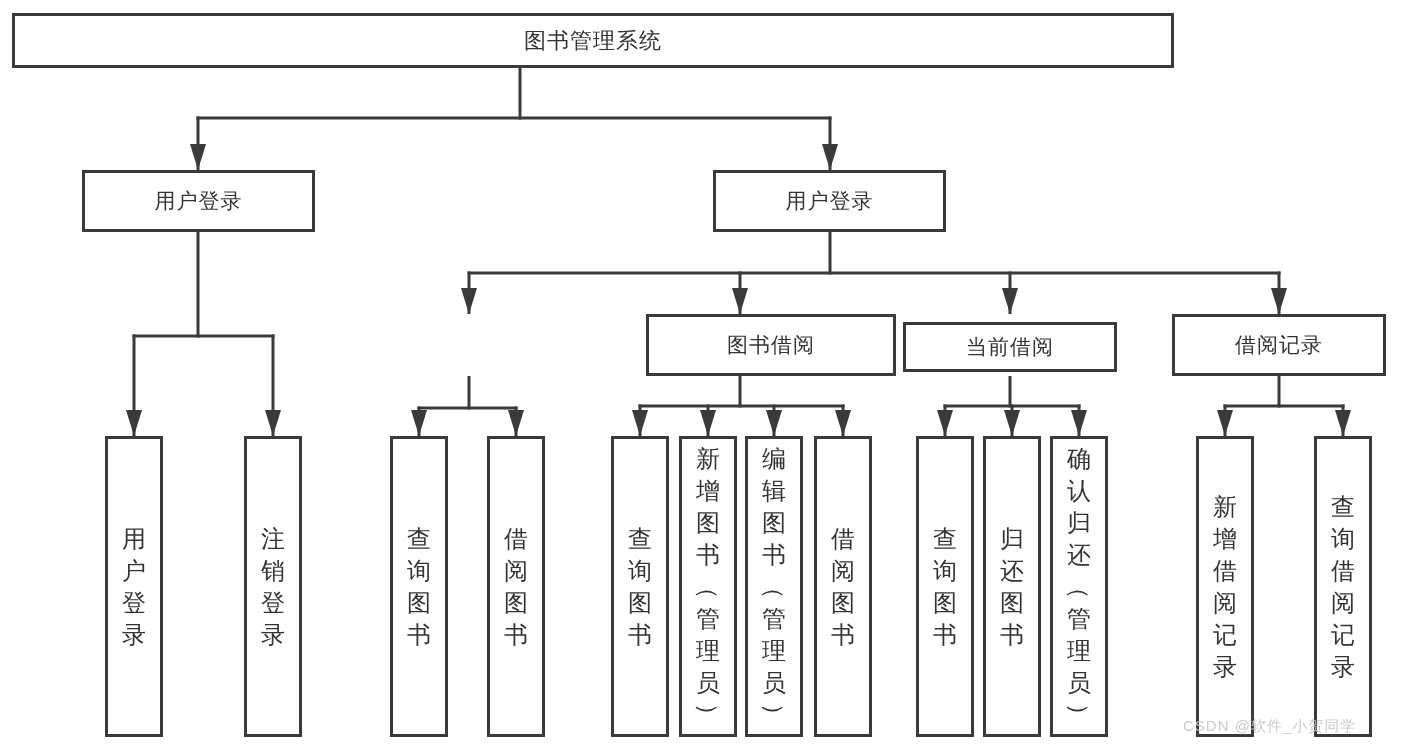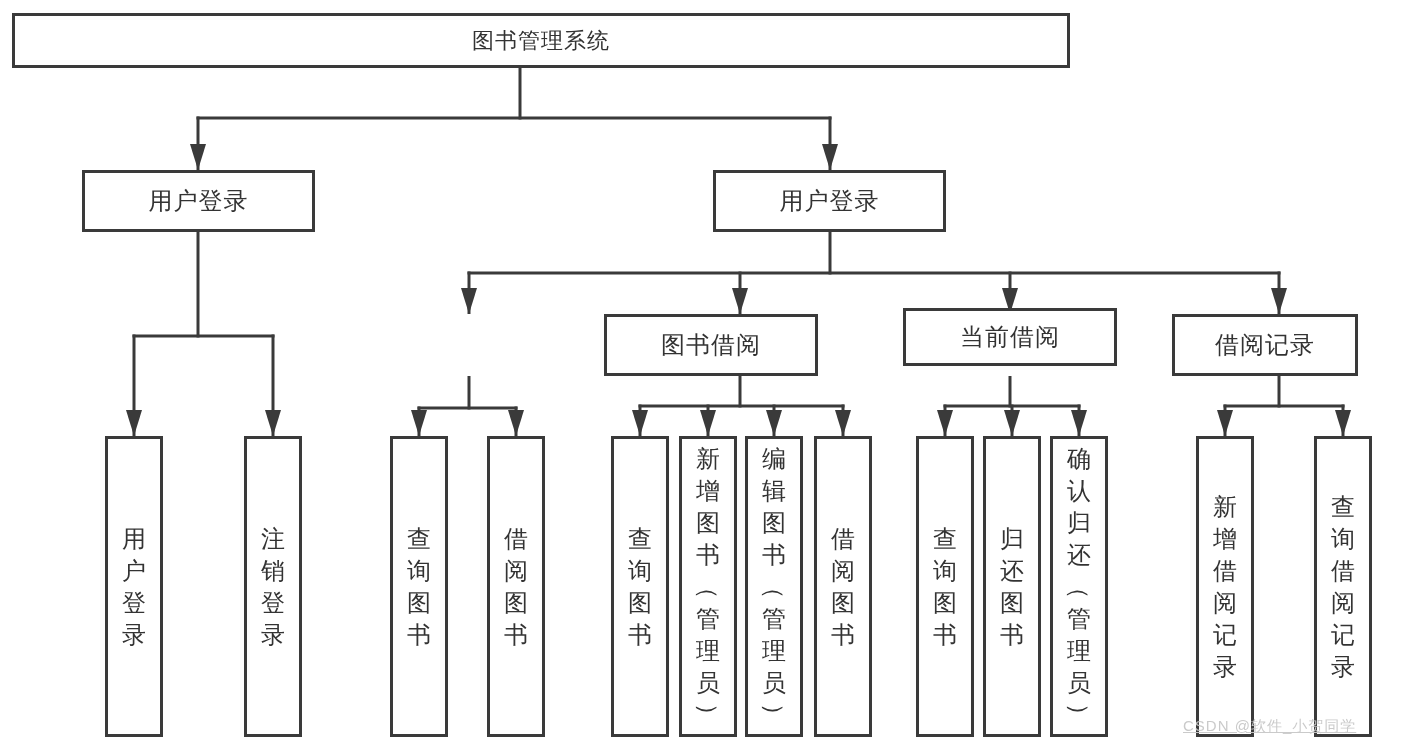--- a/index.html
+++ b/index.html
@@ -12,33 +12,32 @@
     overflow:hidden;
   }
   svg.connectors{position:absolute;left:0;top:0;width:1405px;height:747px;z-index:0;pointer-events:none;}
   svg.connectors line{stroke:var(--line);stroke-width:3;}
   svg.connectors marker path{fill:var(--line);}
   .node{
     position:absolute; box-sizing:border-box; background:var(--bg);
     border:3px solid var(--line); z-index:1;
     display:flex; align-items:center; justify-content:center;
   }
-  .node .lbl{font-size:24px; letter-spacing:1px; color:var(--text); white-space:nowrap;}
+  .node .lbl{font-size:21px; letter-spacing:1px; color:var(--text); white-space:nowrap;}
   .node.root .lbl{font-size:22px;}
   .leaf{position:absolute; box-sizing:border-box; background:var(--bg);
     border:3px solid var(--line); z-index:1; width:58px; height:301px; top:436px;
     display:flex; align-items:center; justify-content:center;}
   .vtext{display:block; text-align:center; font-size:24px; color:var(--text);}
   .vtext .vch{display:block; line-height:32px; height:32px; width:100%; text-align:center;}
   .vtext .vch.rot{transform:rotate(90deg);}
   .watermark{
     position:absolute; left:1183px; top:717px; z-index:2;
     font-size:15px; color:var(--watermark); letter-spacing:1px; white-space:nowrap;
     opacity:.95;
-    text-decoration:underline;
   }
 </style>
 </head>
 <body>
 
 <div class="canvas">
 
   <svg class="connectors" width="1405" height="747" viewBox="0 0 1405 747">
     <defs>
       <marker id="arrowhead" viewBox="0 0 26 16" refX="26" refY="8" markerWidth="26" markerHeight="16" markerUnits="userSpaceOnUse" orient="auto">
@@ -80,38 +79,38 @@
     <line x1="945" y1="404.5" x2="945" y2="436" marker-end="url(#arrowhead)"></line>
     <line x1="1012" y1="404.5" x2="1012" y2="436" marker-end="url(#arrowhead)"></line>
     <line x1="1079" y1="404.5" x2="1079" y2="436" marker-end="url(#arrowhead)"></line>
 
     <line x1="1279" y1="376" x2="1279" y2="407.5"></line>
     <line x1="1223.5" y1="406" x2="1344.5" y2="406"></line>
     <line x1="1225" y1="404.5" x2="1225" y2="436" marker-end="url(#arrowhead)"></line>
     <line x1="1343" y1="404.5" x2="1343" y2="436" marker-end="url(#arrowhead)"></line>
   </svg>
 
-  <div class="node root" style="left:12px;top:13px;width:1058px;height:55px">
+  <div class="node root" style="left:12px;top:13px;width:1162px;height:55px">
     <span class="lbl">图书管理系统</span>
   </div>
 
   <div class="node" style="left:82px;top:170px;width:233px;height:62px">
     <span class="lbl">用户登录</span>
   </div>
   <div class="node" style="left:713px;top:170px;width:233px;height:62px">
     <span class="lbl">用户登录</span>
   </div>
 
-  <div class="node" style="left:604px;top:314px;width:214px;height:62px">
+  <div class="node" style="left:646px;top:314px;width:250px;height:62px">
     <span class="lbl">图书借阅</span>
   </div>
-  <div class="node" style="left:903px;top:308px;width:214px;height:58px">
+  <div class="node" style="left:903px;top:322px;width:214px;height:50px">
     <span class="lbl">当前借阅</span>
   </div>
-  <div class="node" style="left:1172px;top:314px;width:186px;height:62px">
+  <div class="node" style="left:1172px;top:314px;width:214px;height:62px">
     <span class="lbl">借阅记录</span>
   </div>
 
   <div class="leaf" style="left:105px">
     <span class="vtext">
         <span class="vch">用</span>
         <span class="vch">户</span>
         <span class="vch">登</span>
         <span class="vch">录</span>
       </span>

